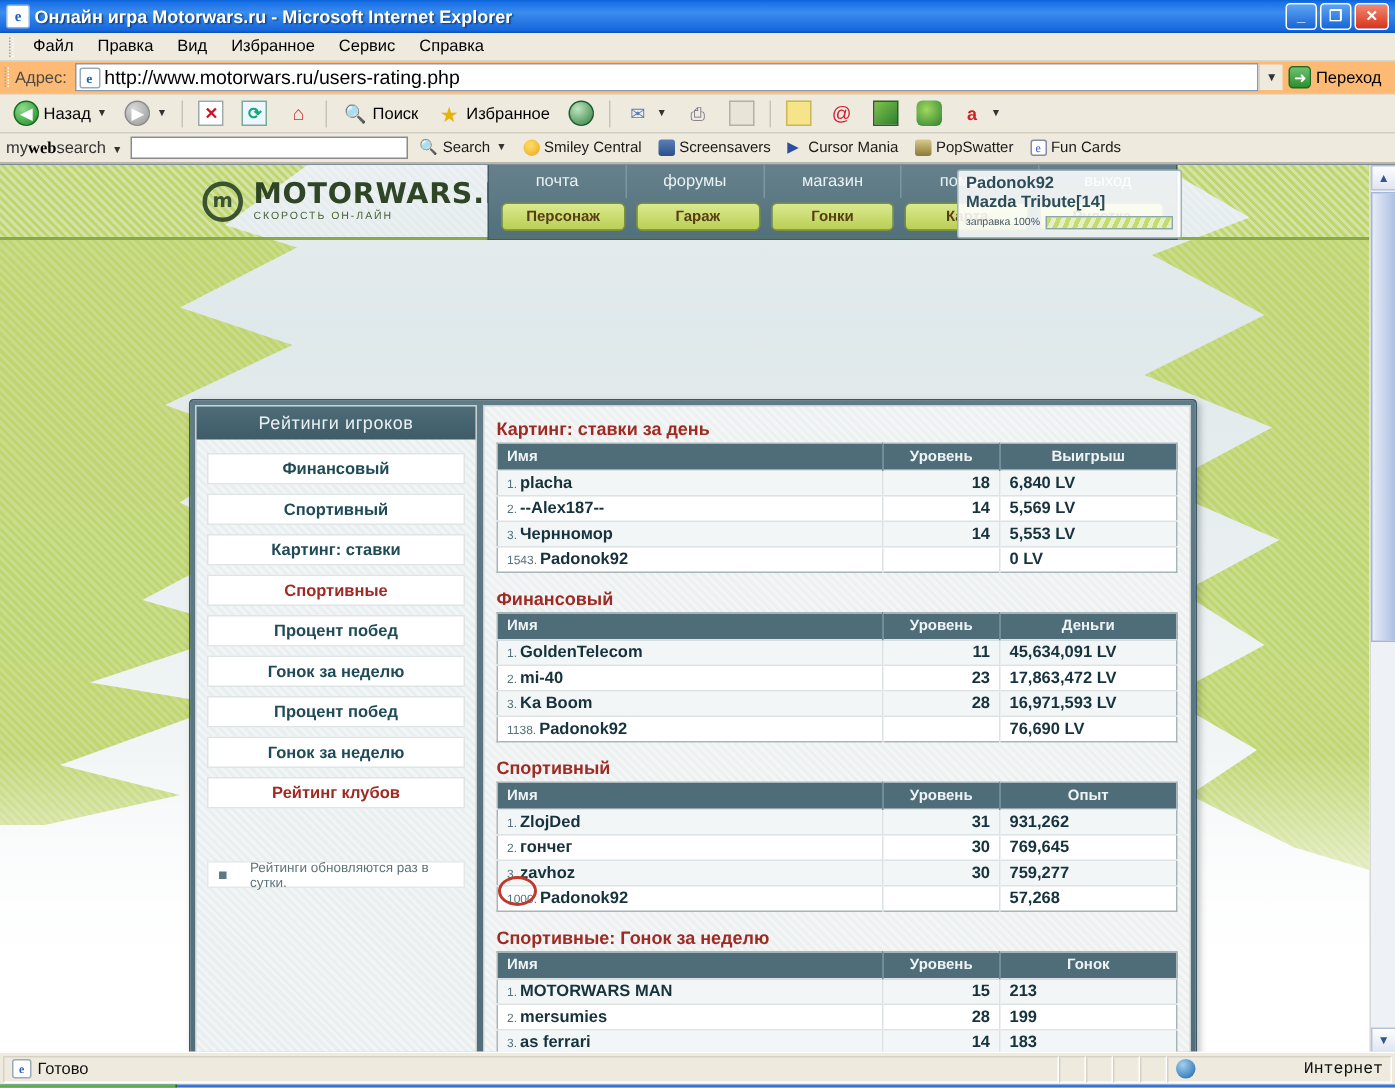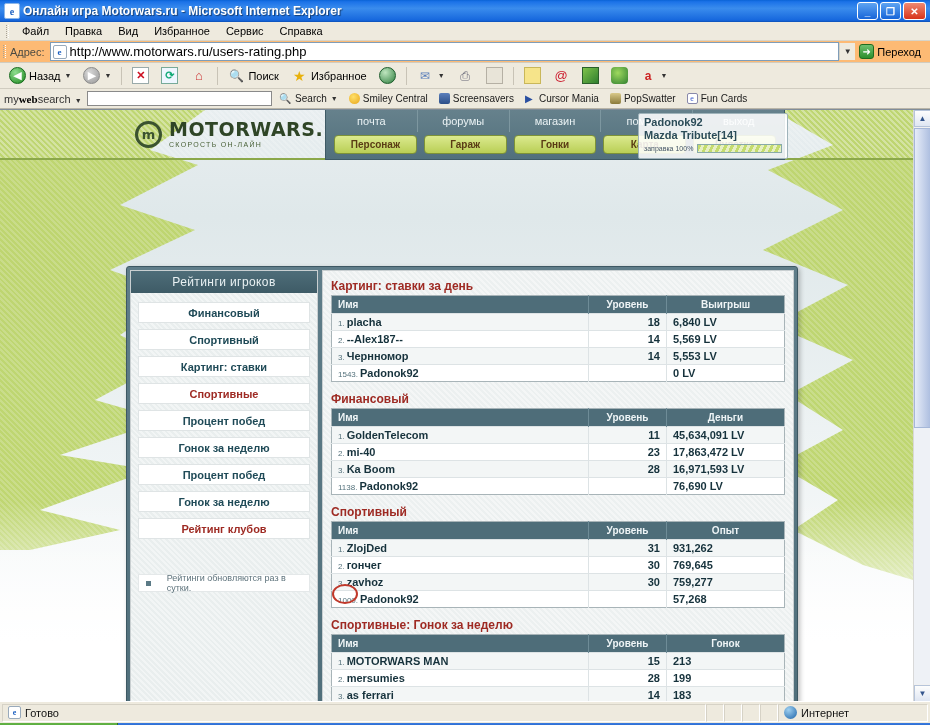--- a/index.html
+++ b/index.html
@@ -294,21 +294,21 @@
   }
   .sb-cell{
     height:18px;border:1px solid #d6d2c6;border-right-color:#fff;border-bottom-color:#fff;
     display:flex;align-items:center;padding:0 5px;gap:4px;
   }
   .sb-ready{ flex:1;font-size:11px;color:#111; }
   .sb-ie{width:13px;height:13px;background:#fff;border:1px solid #9ab;border-radius:2px;
          display:flex;align-items:center;justify-content:center;font-size:8px;color:#1b5fc0;
          font-weight:bold;font-family:"Liberation Serif",serif;}
   .sb-small{ width:18px; }
-  .sb-zone{ width:150px;font-size:11px;color:#111;justify-content:flex-start; }
+  .sb-zone{ width:150px;font-size:11px;color:#111;justify-content:space-between;font-family:Liberation Mono, monospace; }
   .globe{width:13px;height:13px;border-radius:50%;background:radial-gradient(circle at 35% 30%,#9fd0f0,#1c63a8);}
 
   
   .taskbar{
     height:18px;width:930px;display:flex;
     background:linear-gradient(to bottom,#3b7de0 0%,#2f6fd4 10%,#2463c9 90%,#1b57b8 100%);
   }
   .tb-start{
     width:118px;background:linear-gradient(to bottom,#62b345 0%,#4d9a33 45%,#3f8a29 100%);
     border-right:1px solid #2e6f1f;

